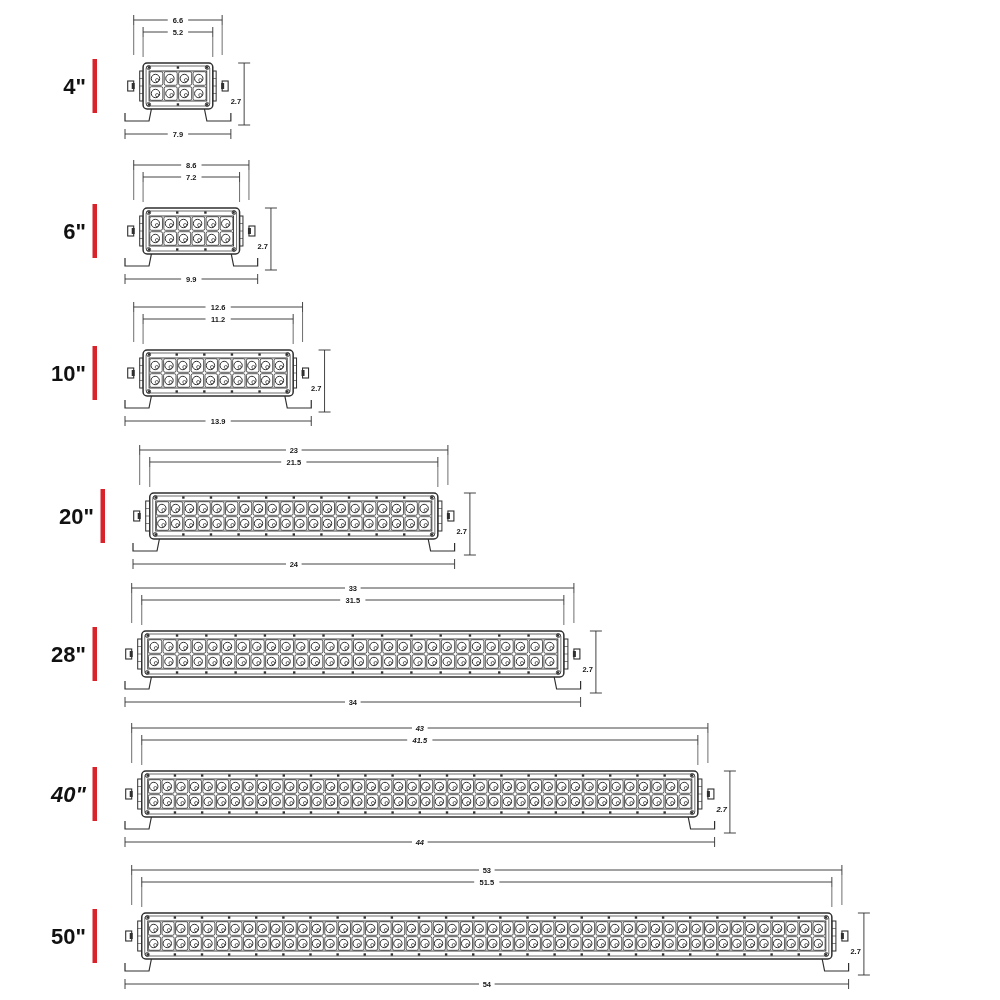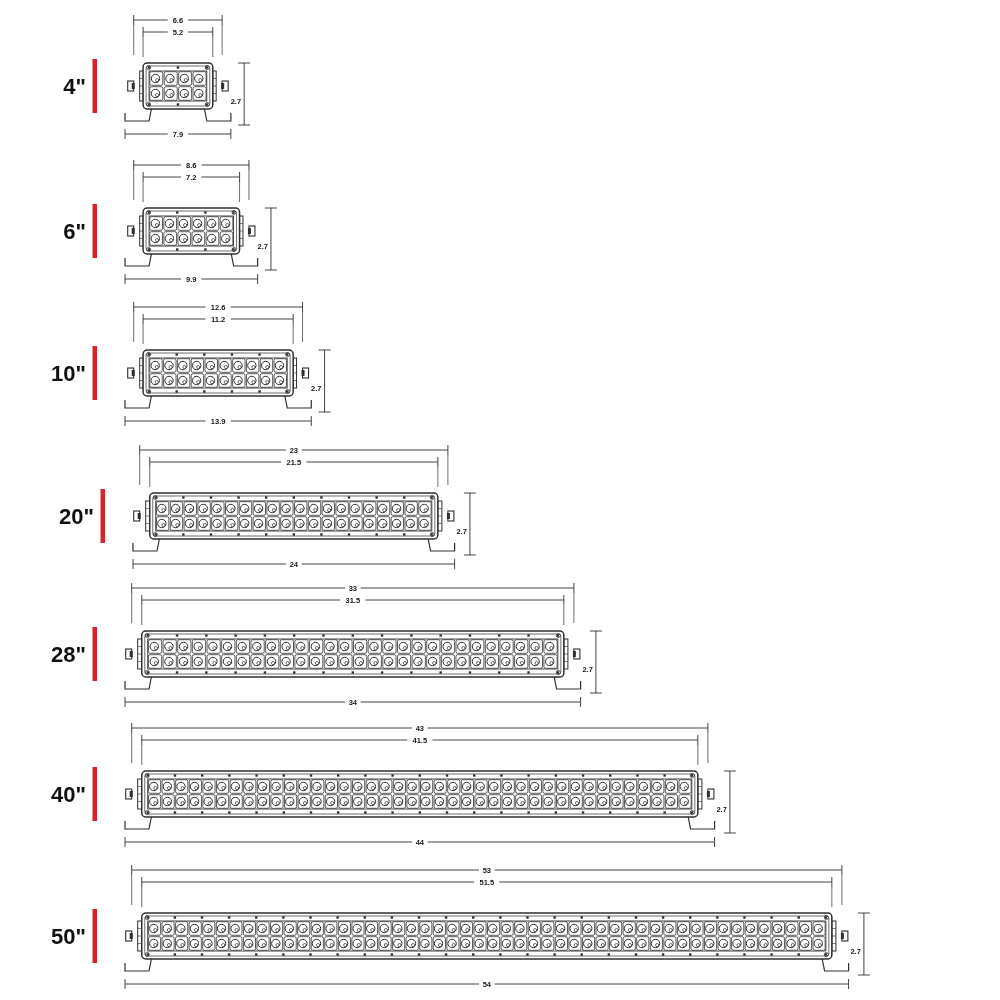--- a/index.html
+++ b/index.html
@@ -841,21 +841,21 @@
           <rect x="527.3571428571429" y="91.3" width="2.4" height="2.4" fill="#2f2f2f"></rect>
           <rect x="556.65" y="54.3" width="2.4" height="2.4" fill="#2f2f2f"></rect>
           <rect x="556.65" y="91.3" width="2.4" height="2.4" fill="#2f2f2f"></rect>
         </g>
         <g>
           <text x="86" y="82" text-anchor="end" font-size="22" font-weight="700" fill="#111111">28"</text>
           <rect x="92.5" y="47" width="4.5" height="54" fill="#d8232a"></rect>
         </g>
       </svg>
     </div>
-    <div class="row" style="height: 140px;">
+    <div class="row" style="height: 140px; font-style: italic;">
       <svg width="1000" height="140" viewBox="0 0 1000 140">
         <line x1="131.7" y1="15" x2="131.7" y2="45" stroke="#2f2f2f" stroke-width="0.7"></line>
         <line x1="707.9000000000001" y1="15" x2="707.9000000000001" y2="45" stroke="#2f2f2f" stroke-width="0.7"></line>
         <line x1="141.75" y1="27" x2="141.75" y2="47" stroke="#2f2f2f" stroke-width="0.7"></line>
         <line x1="697.85" y1="27" x2="697.85" y2="47" stroke="#2f2f2f" stroke-width="0.7"></line>
         <g>
           <line x1="131.7" y1="10" x2="707.9000000000001" y2="10" stroke="#2f2f2f" stroke-width="0.9"></line>
           <line x1="131.7" y1="5" x2="131.7" y2="15" stroke="#2f2f2f" stroke-width="0.9"></line>
           <line x1="707.9000000000001" y1="5" x2="707.9000000000001" y2="15" stroke="#2f2f2f" stroke-width="0.9"></line>
           <rect x="412.00000000000006" y="5.4" width="15.6" height="9.2" fill="#ffffff"></rect>

